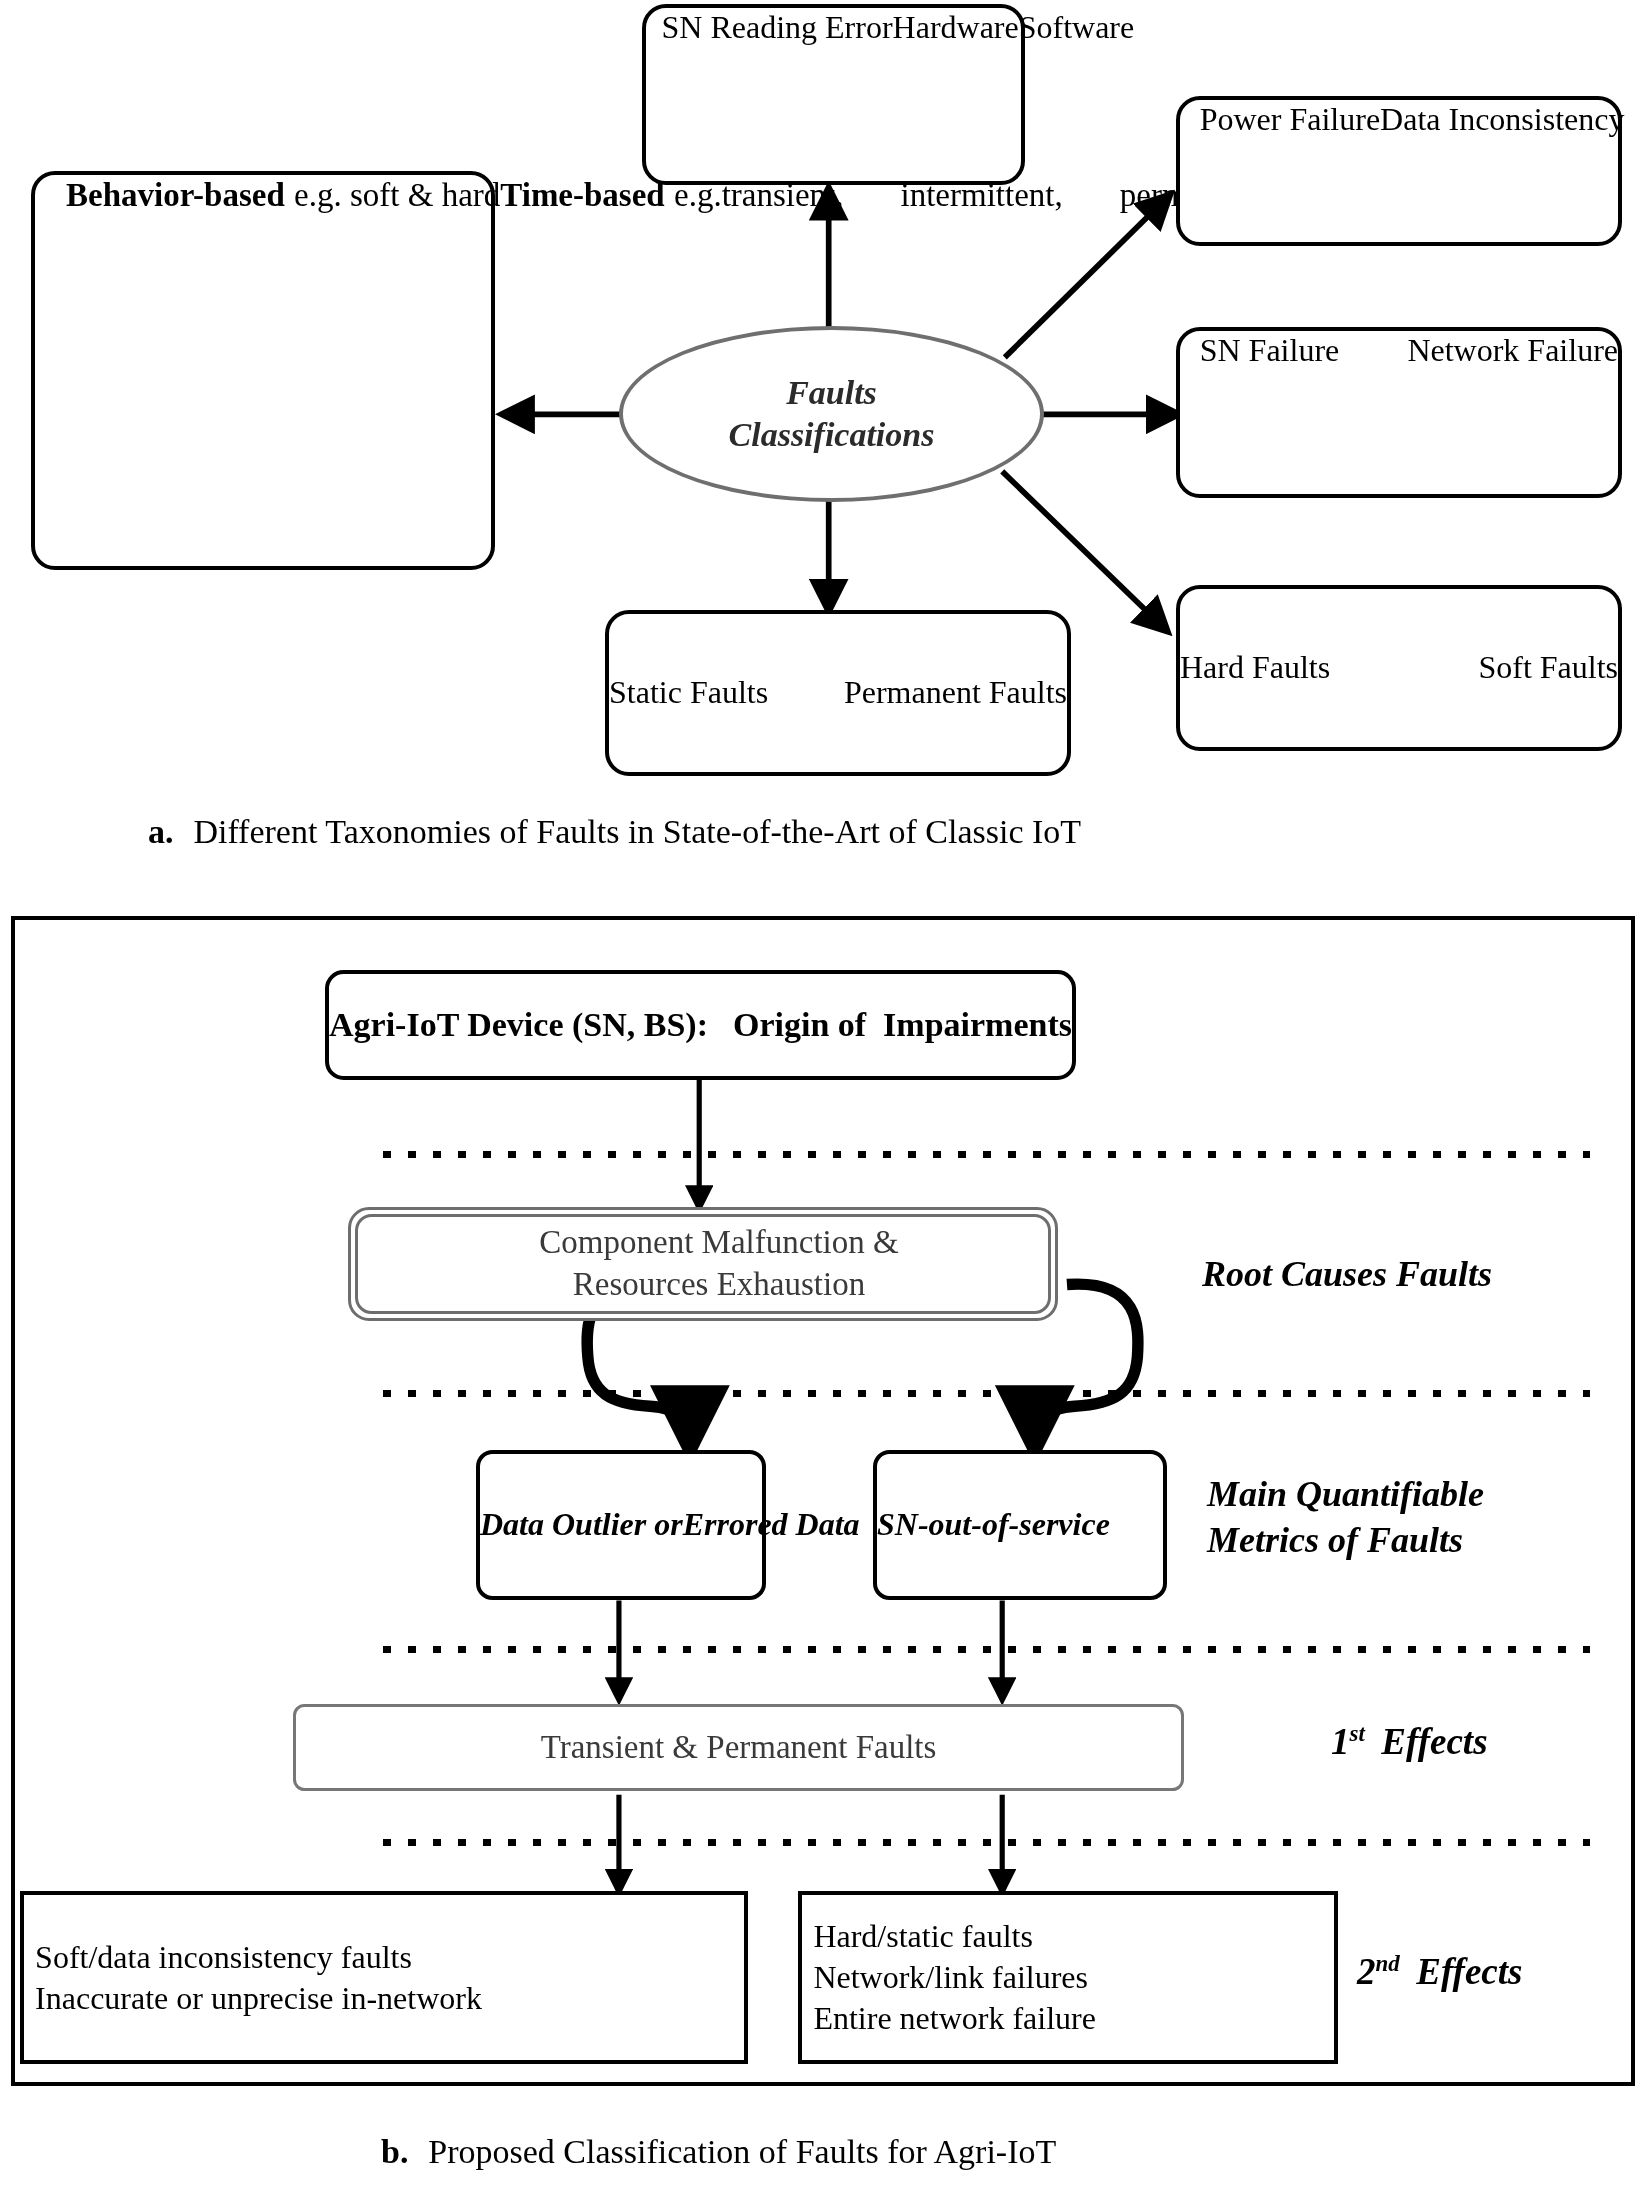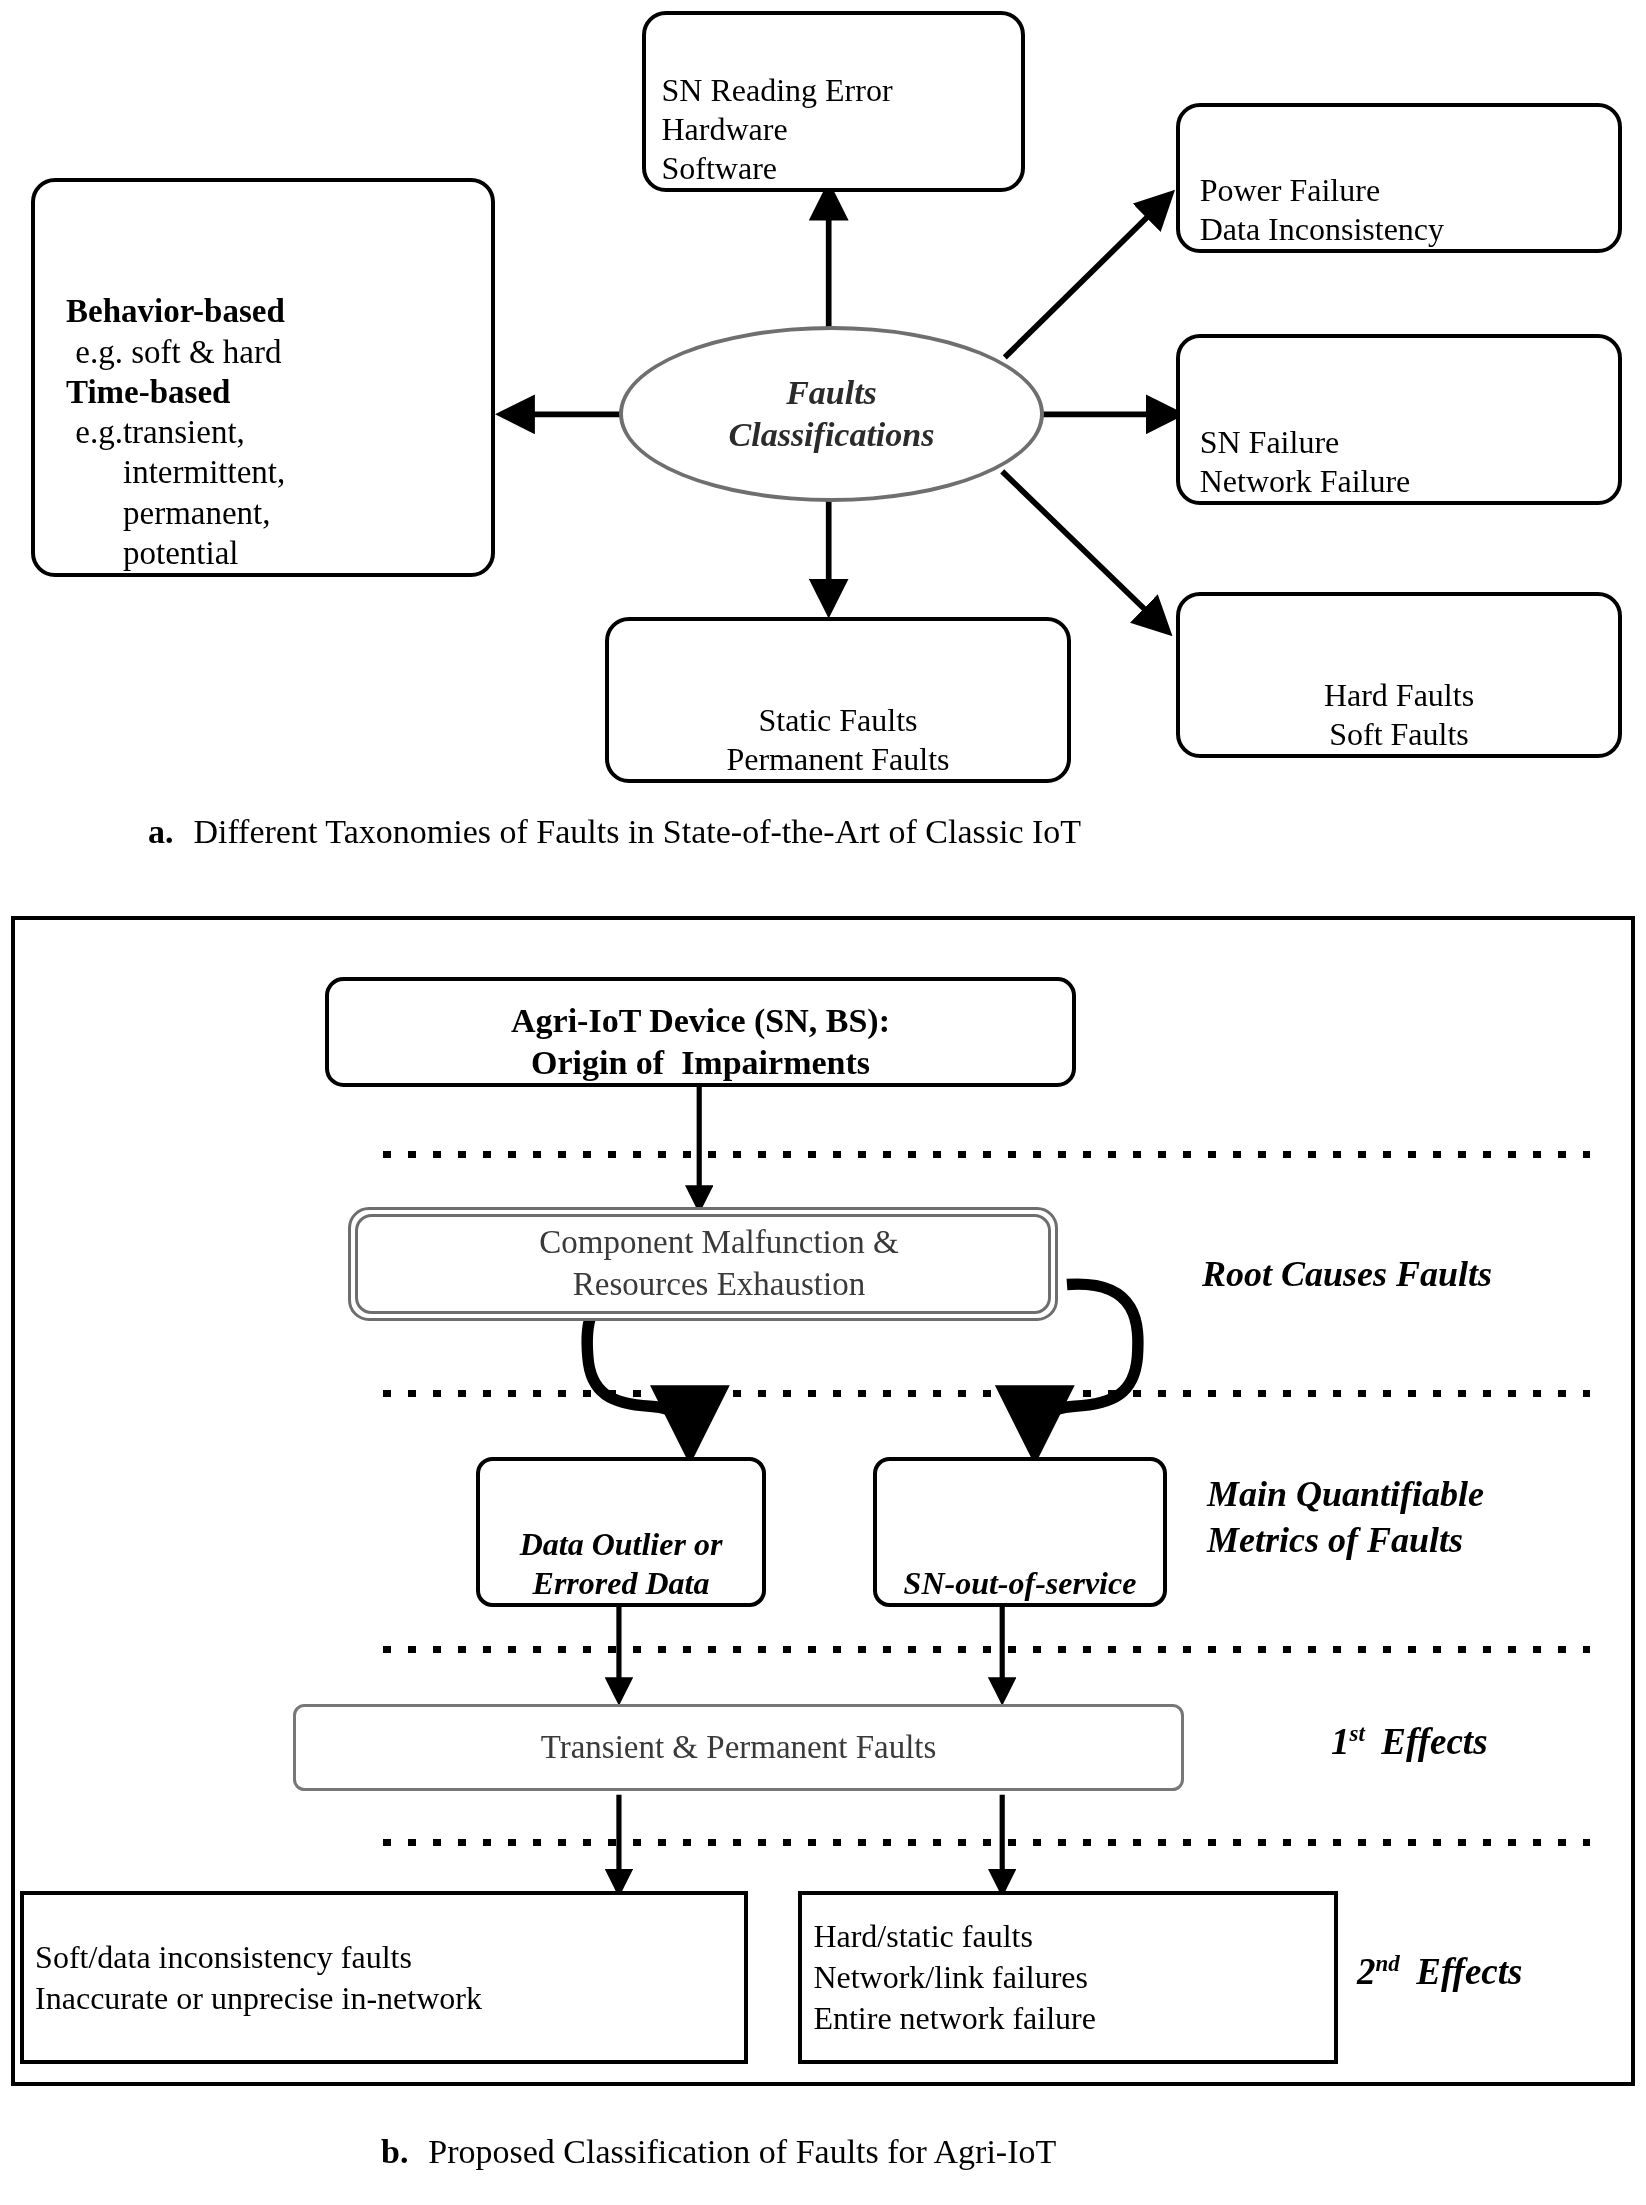--- a/index.html
+++ b/index.html
@@ -3,22 +3,22 @@
 <meta charset="utf-8">
 <style>
   html,body{margin:0;padding:0;background:#fff;}
   body{width:1646px;height:2205px;position:relative;
        font-family:"Liberation Serif","DejaVu Serif",serif;color:#000;}
 
   
   .node{
     position:absolute;box-sizing:border-box;
     border:4.7px solid #000;border-radius:24px;background:#fff;
-    display:flex;flex-direction:column;align-items:center;justify-content:flex-end;
-    text-align:center;line-height:1.22;margin-top:7px;
+    display:flex;flex-direction:row;align-items:center;justify-content:space-between;
+    text-align:center;line-height:1.22;
   }
   .node .ln{display:block;white-space:pre;}
 
   
   .sqnode{
     position:absolute;box-sizing:border-box;
     border:4.1px solid #000;border-radius:0;background:#fff;
     display:flex;flex-direction:column;justify-content:center;
     text-align:left;line-height:1.28;padding-left:11.4px;
   }

